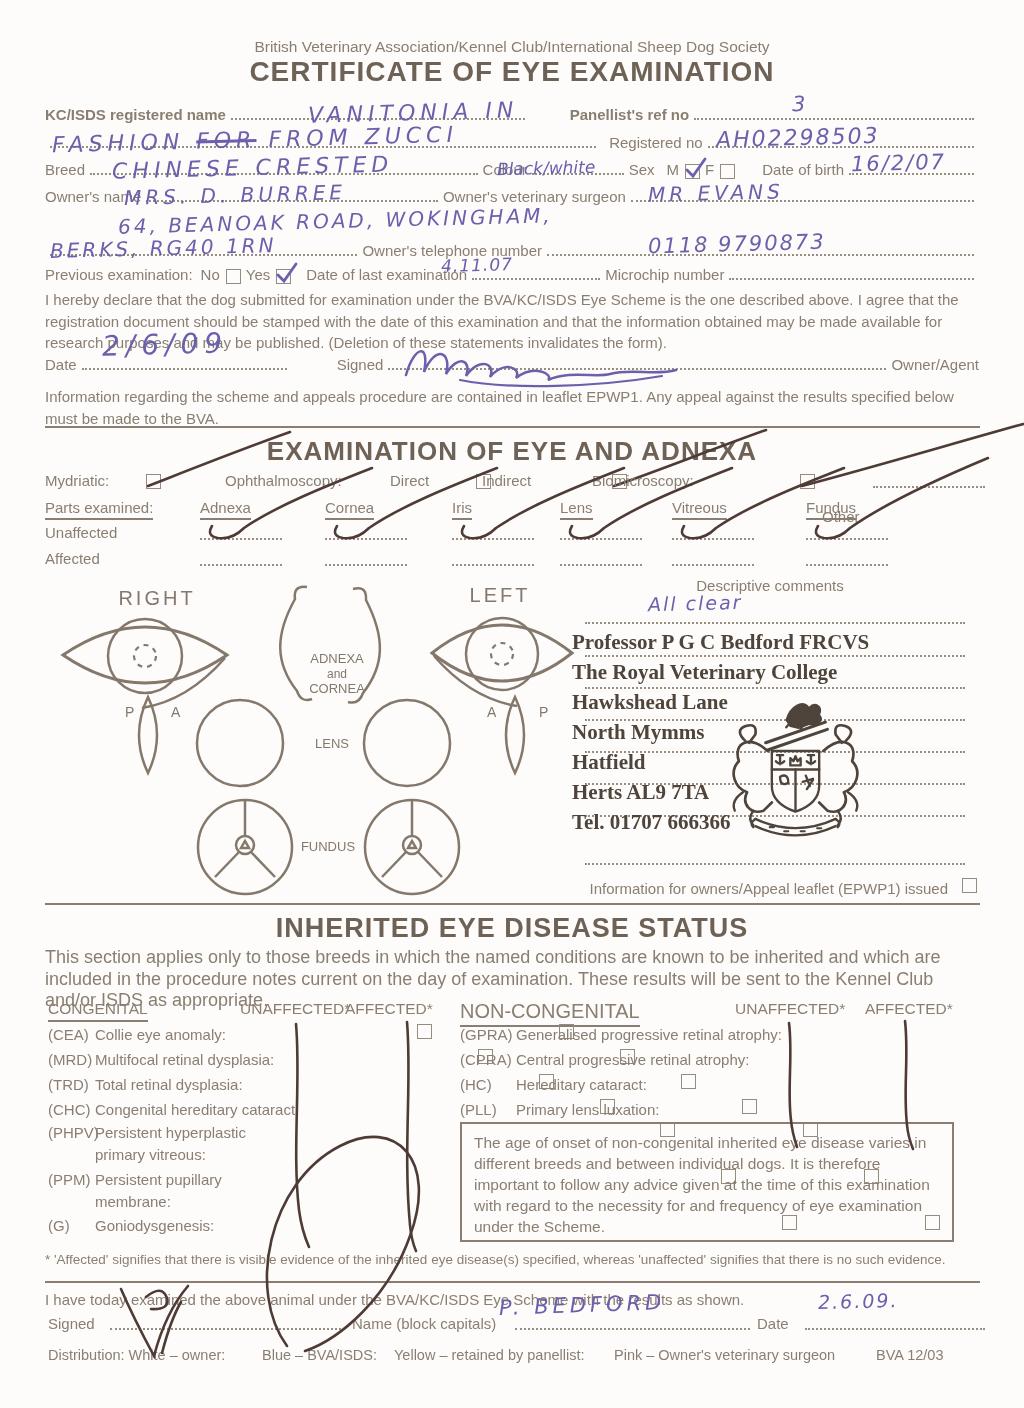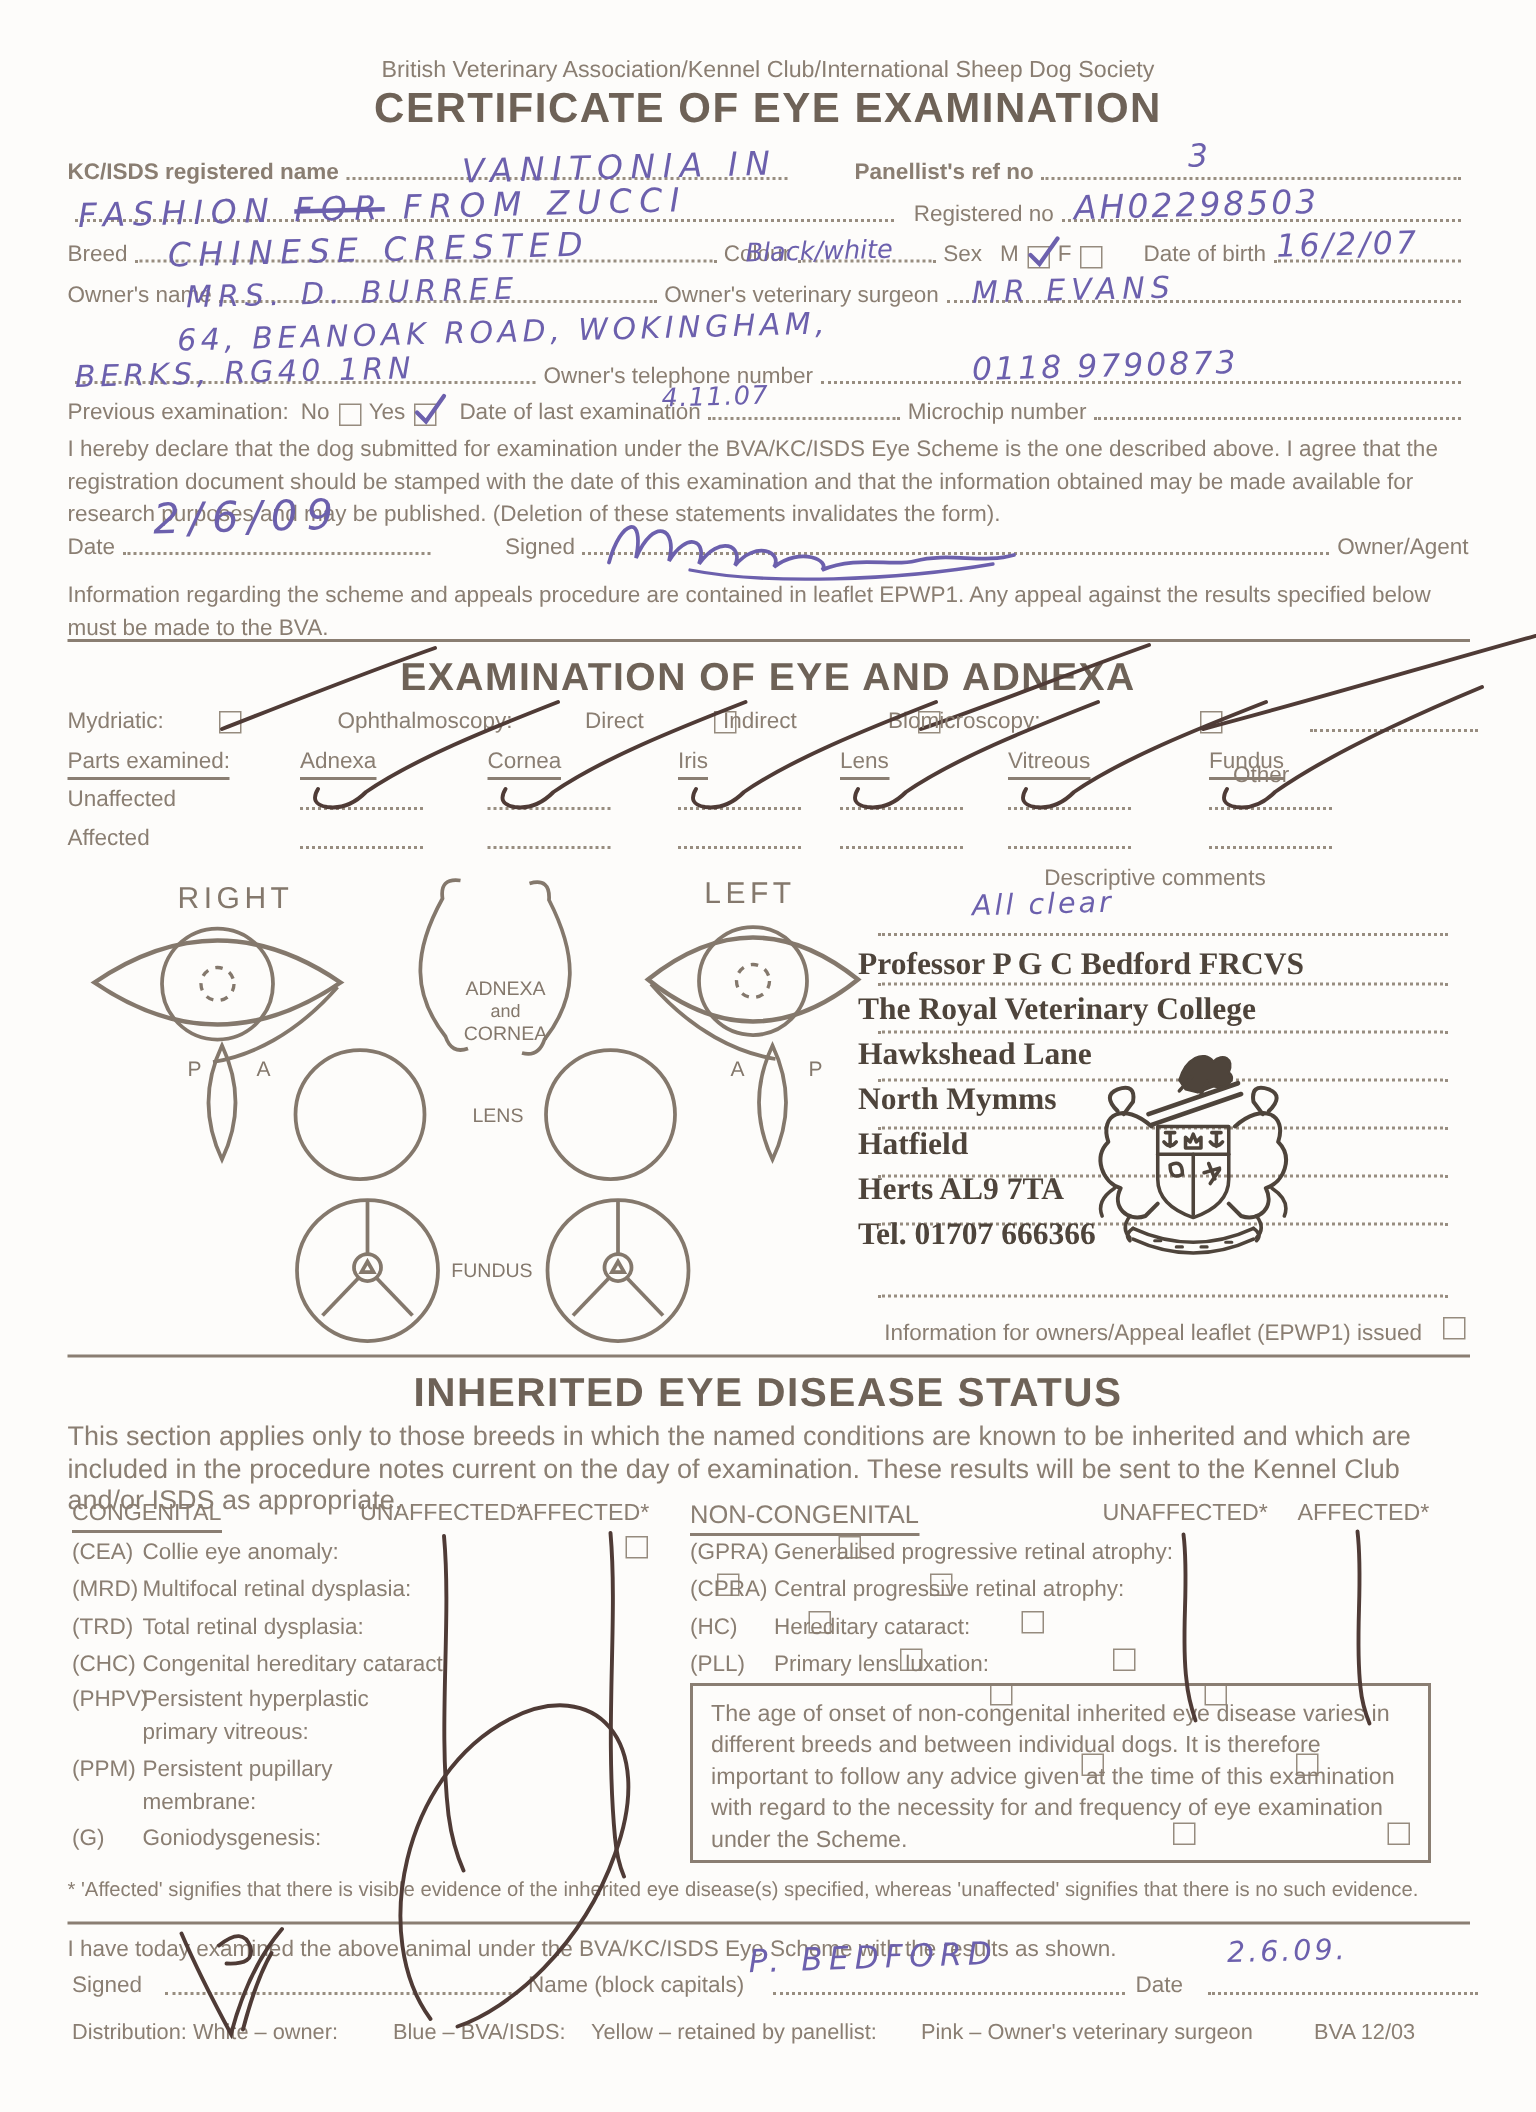--- a/index.html
+++ b/index.html
@@ -300,21 +300,21 @@
   <div class="hand" style="top:592px;left:648px;font-size:19px;letter-spacing:2px;">All clear</div>
 
   
   <div class="hr" style="top:903px;height:2px;"></div>
   <div class="title" style="top:913px;font-size:27px;letter-spacing:1px;">INHERITED EYE DISEASE STATUS</div>
   <div class="abs" style="top:947px;left:45px;width:938px;font-size:18px;line-height:21.5px;">This section applies only to those breeds in which the named conditions are known to be inherited and which are included in the procedure notes current on the day of examination. These results will be sent to the Kennel Club and/or ISDS as appropriate.</div>
 
   <span class="abs lbl u" style="top:1000px;left:48px;font-size:15.5px;">CONGENITAL</span>
   <span class="abs lbl" style="top:1000px;left:240px;font-size:15.5px;">UNAFFECTED*</span>
   <span class="abs lbl" style="top:1000px;left:345px;font-size:15.5px;">AFFECTED*</span>
-  <span class="abs lbl u" style="top:1000px;left:460px;font-size:17px;">NON-CONGENITAL</span>
+  <span class="abs lbl u" style="top:1000px;left:460px;font-size:20px;">NON-CONGENITAL</span>
   <span class="abs lbl" style="top:1000px;left:735px;font-size:15.5px;">UNAFFECTED*</span>
   <span class="abs lbl" style="top:1000px;left:865px;font-size:15.5px;">AFFECTED*</span>
 
   
   <span class="abs lbl" style="top:1026px;left:48px;">(CEA)</span>
   <span class="abs lbl" style="top:1026px;left:95px;">Collie eye anomaly:</span>
   <span class="abs cb" style="top:1024px;left:289px;"></span>
   <span class="abs cb" style="top:1024px;left:401px;"></span>
   <span class="abs lbl" style="top:1051px;left:48px;">(MRD)</span>
   <span class="abs lbl" style="top:1051px;left:95px;">Multifocal retinal dysplasia:</span>

